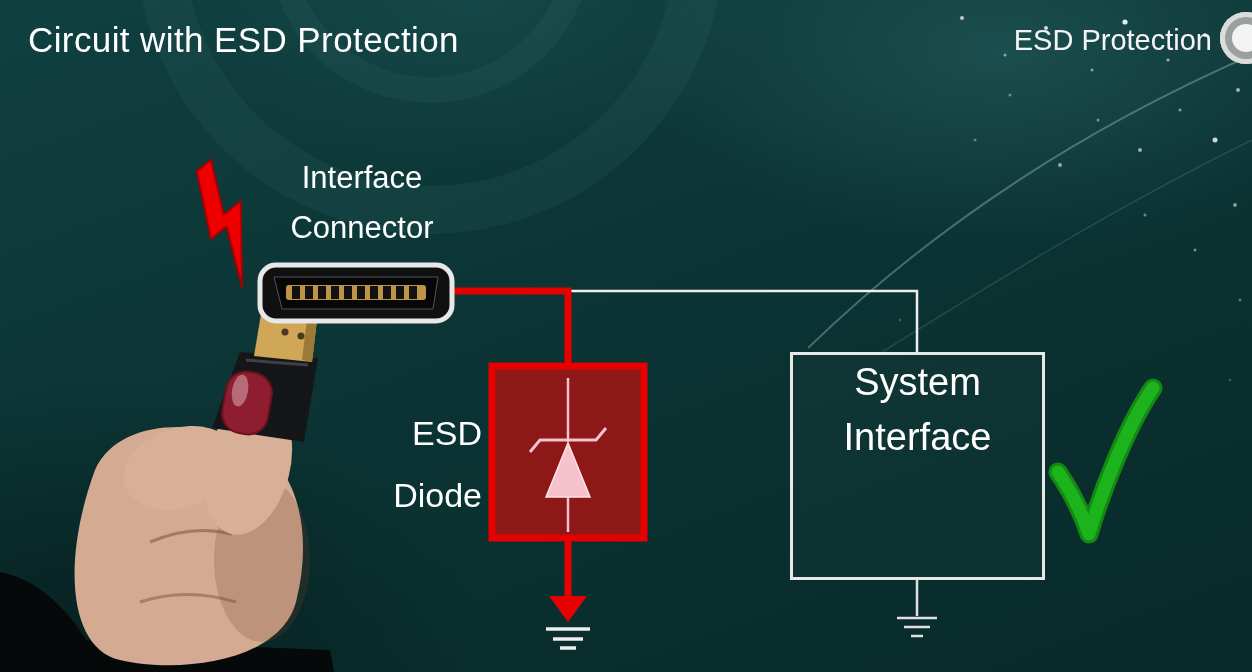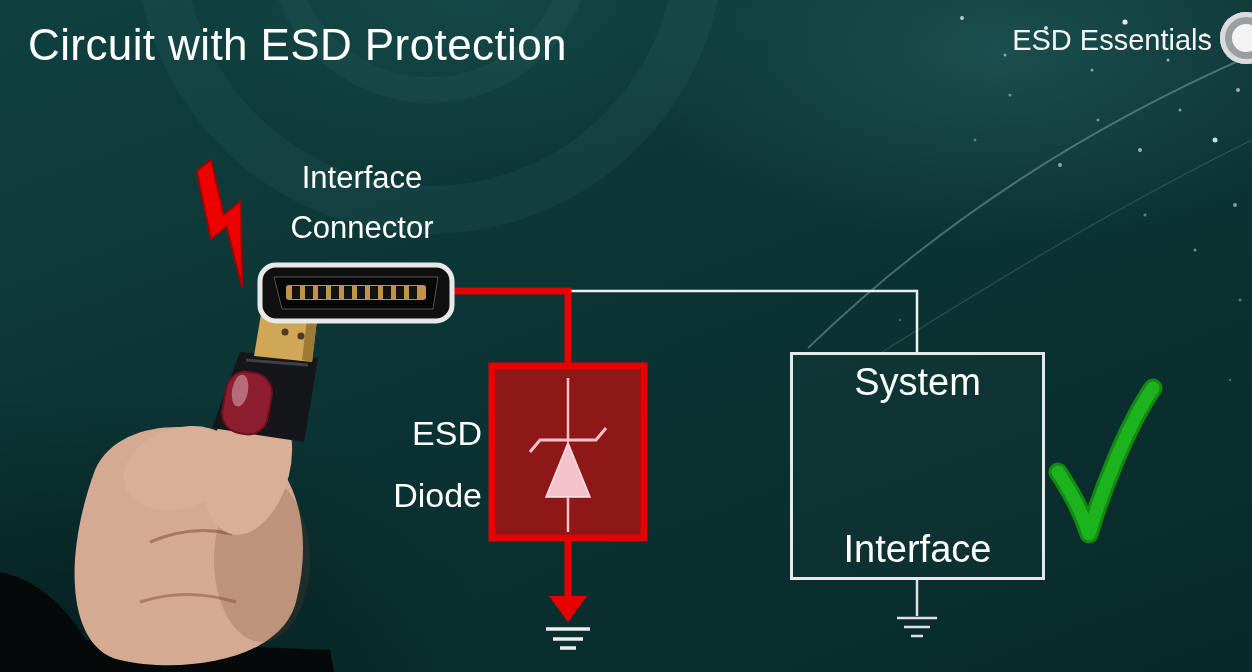--- a/index.html
+++ b/index.html
@@ -6,31 +6,31 @@
   .slide{
     position:relative;width:1252px;height:672px;overflow:hidden;
     font-family:"Liberation Sans",sans-serif;color:#fff;
     background:
       radial-gradient(620px 320px at 80% 8%, rgba(85,175,175,.20), transparent 60%),
       radial-gradient(500px 280px at 38% 0%, rgba(60,145,145,.14), transparent 60%),
       radial-gradient(600px 420px at 6% 100%, rgba(0,0,0,.38), transparent 70%),
       linear-gradient(160deg,#104040 0%, #0c3434 45%, #082929 100%);
   }
   .scene{position:absolute;left:0;top:0;width:1252px;height:672px;}
-  .title{position:absolute;left:28px;top:20px;font-size:44px;letter-spacing:.4px;color:#fff;}
+  .title{position:absolute;left:28px;top:20px;font-size:35px;letter-spacing:.4px;color:#fff;}
   .brand{position:absolute;top:24px;right:40px;font-size:29px;color:#f4f4f4;}
   .brand-logo{position:absolute;top:12px;right:-20px;width:52px;height:52px;border-radius:50%;
     background:#f3f3f3;box-shadow:inset 0 0 0 5px #dcdcdc, inset 0 0 0 12px #9aa0a0;}
   .label{position:absolute;text-align:center;color:#fff;}
   .label-interface{left:237px;top:153px;width:250px;font-size:31px;line-height:50px;}
   .label-esd-diode{left:300px;top:402px;width:182px;text-align:right;font-size:34px;line-height:62px;}
   .system-box{
     position:absolute;left:790px;top:352px;width:255px;height:228px;box-sizing:border-box;
     border:3px solid #e8e8e8;background:rgba(255,255,255,.02);
-    display:flex;flex-direction:column;align-items:center;justify-content:space-between;
+    display:flex;flex-direction:column;align-items:center;justify-content:flex-start;
     font-size:38px;line-height:55px;color:#fff;
   }
   .line{display:block;}
 </style>
 </head>
 <body>
 
 <div class="slide">
 
   <svg class="scene" viewBox="0 0 1252 672">
@@ -146,21 +146,21 @@
         </g>
       </g>
     </g>
 
     <g transform="translate(-5,-15) rotate(-45 228 235)">
       <polygon points="244,182 206,240 226,242 194,296 254,234 232,232 262,184" fill="#ee0000" stroke="#a80000" stroke-width="2" stroke-linejoin="round"></polygon>
     </g>
   </svg>
 
   <div class="title">Circuit with ESD Protection</div>
-  <div class="brand">ESD Essentials</div>
+  <div class="brand">ESD Protection</div>
   <div class="brand-logo"></div>
 
   <div class="label label-esd-diode">
     <span class="line">ESD</span>
     <span class="line">Diode</span>
   </div>
 
   <div class="label label-interface">
     <span class="line">Interface</span>
     <span class="line">Connector</span>

